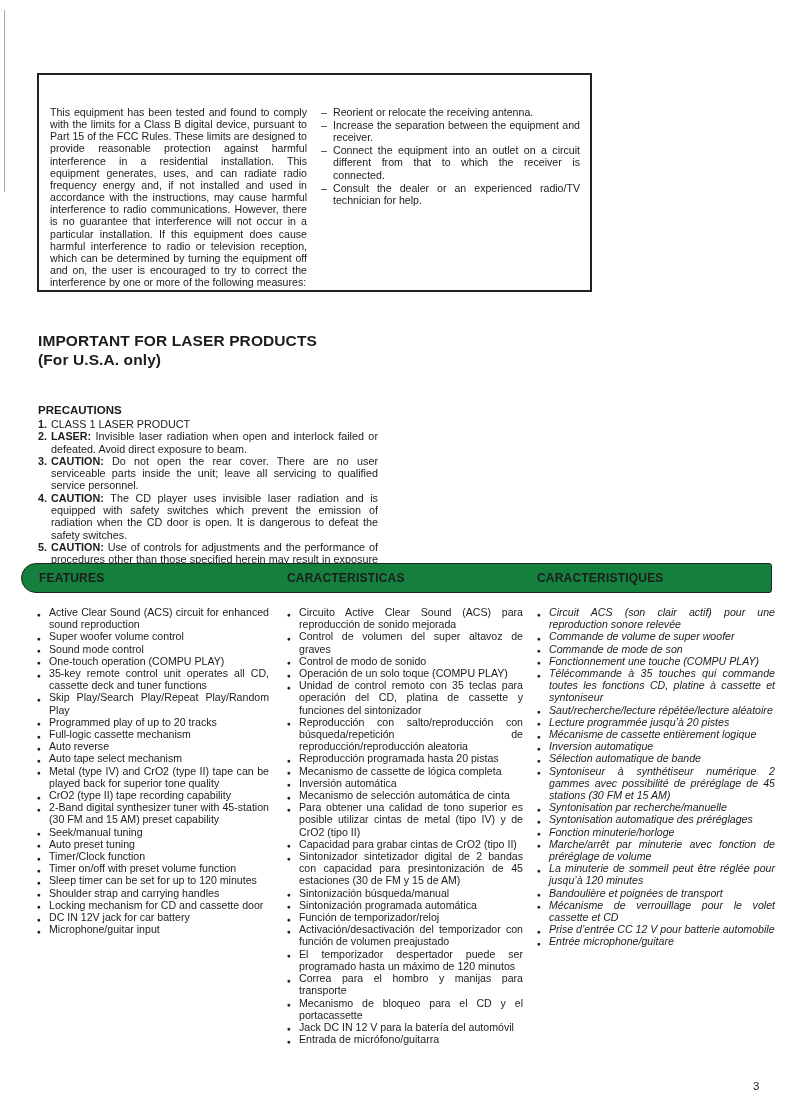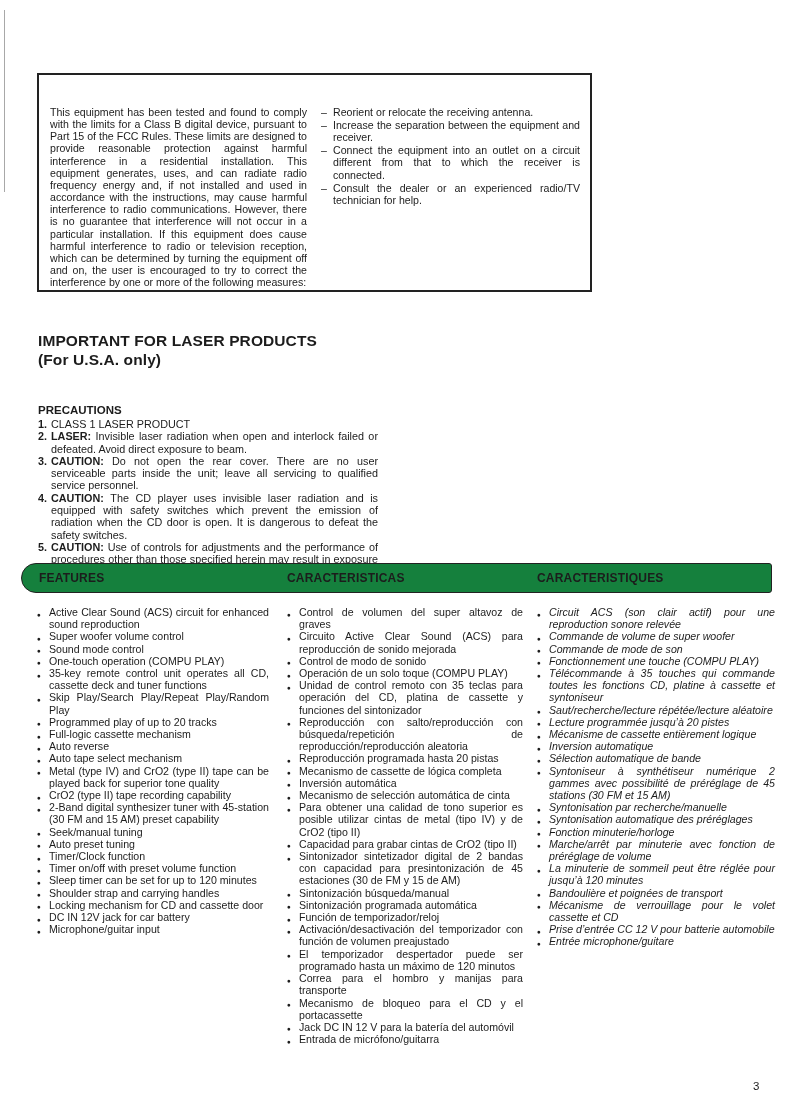--- a/index.html
+++ b/index.html
@@ -134,22 +134,22 @@
       <div class="li bullet"><span class="marker">●</span>Timer/Clock function</div>
       <div class="li bullet"><span class="marker">●</span>Timer on/off with preset volume function</div>
       <div class="li bullet"><span class="marker">●</span>Sleep timer can be set for up to 120 minutes</div>
       <div class="li bullet"><span class="marker">●</span>Shoulder strap and carrying handles</div>
       <div class="li bullet"><span class="marker">●</span>Locking mechanism for CD and cassette door</div>
       <div class="li bullet"><span class="marker">●</span>DC IN 12V jack for car battery</div>
       <div class="li bullet"><span class="marker">●</span>Microphone/guitar input</div>
     </div>
 
   <div class="feat-col col-es">
+      <div class="li bullet"><span class="marker">●</span>Circuito Active Clear Sound (ACS) para reproducción de sonido mejorada</div>
       <div class="li bullet"><span class="marker">●</span>Control de volumen del super altavoz de graves</div>
-      <div class="li bullet"><span class="marker">●</span>Circuito Active Clear Sound (ACS) para reproducción de sonido mejorada</div>
       <div class="li bullet"><span class="marker">●</span>Control de modo de sonido</div>
       <div class="li bullet"><span class="marker">●</span>Operación de un solo toque (COMPU PLAY)</div>
       <div class="li bullet"><span class="marker">●</span>Unidad de control remoto con 35 teclas para operación del CD, platina de cassette y funciones del sintonizador</div>
       <div class="li bullet"><span class="marker">●</span>Reproducción con salto/reproducción con búsqueda/repetición de reproducción/reproducción aleatoria</div>
       <div class="li bullet"><span class="marker">●</span>Reproducción programada hasta 20 pistas</div>
       <div class="li bullet"><span class="marker">●</span>Mecanismo de cassette de lógica completa</div>
       <div class="li bullet"><span class="marker">●</span>Inversión automática</div>
       <div class="li bullet"><span class="marker">●</span>Mecanismo de selección automática de cinta</div>
       <div class="li bullet"><span class="marker">●</span>Para obtener una calidad de tono superior es posible utilizar cintas de metal (tipo IV) y de CrO2 (tipo II)</div>
       <div class="li bullet"><span class="marker">●</span>Capacidad para grabar cintas de CrO2 (tipo II)</div>

